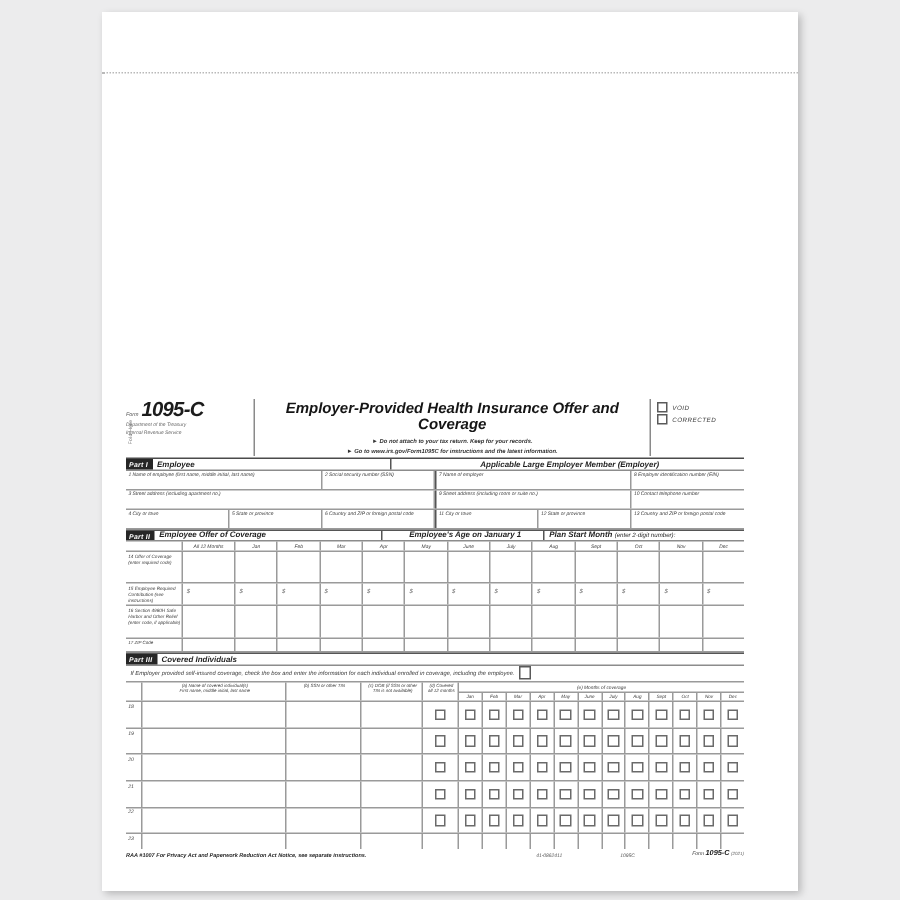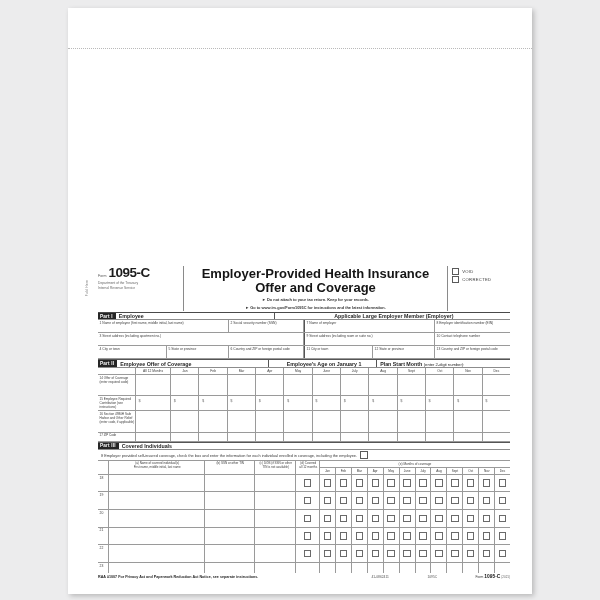--- a/index.html
+++ b/index.html
@@ -8,22 +8,23 @@
     background:#ececed;
     font-family:"Liberation Sans", sans-serif;
     -webkit-font-smoothing:antialiased;
   }
   .page{
     position:absolute;left:68px;top:8px;width:464px;height:586px;
     background:#ffffff;
     box-shadow:2px 2px 5px rgba(0,0,0,.22);
   }
   .form{
-    position:absolute;left:30px;top:258px;width:412px;
+    position:absolute;left:16px;top:258px;width:412px;
     color:#2b2b2b;
+    font-style:italic;
   }
   
   .foldmark{
     position:absolute;left:12px;top:264px;width:12px;height:44px;
   }
   .foldmark span{
     position:absolute;left:-9px;top:14px;width:32px;
     transform:rotate(-90deg);
     font-size:3.3px;letter-spacing:.2px;color:#6d6d6d;text-align:center;
     white-space:nowrap;
@@ -33,21 +34,21 @@
     border-top:1px dotted #b9b9b9;
   }
   
   .hdr{display:flex;border-bottom:1.6px solid #4a4a4a;padding-bottom:1px;}
   .hdr-l{width:82px;padding-right:3px;border-right:1px solid #8a8a8a;}
   .formnum{display:flex;align-items:flex-end;gap:2px;}
   .formword{font-size:3.6px;color:#555;padding-bottom:1.4px;}
   .bignum{font-size:13.5px;font-weight:bold;letter-spacing:-.5px;line-height:1;color:#1c1c1c;}
   .deptline{font-size:3.3px;color:#666;line-height:1.35;margin-top:1px;}
   .hdr-c{flex:1;text-align:center;padding:1px 4px 0 4px;}
-  .maintitle{font-size:13px;font-weight:bold;color:#151515;line-height:1.1;}
+  .maintitle{font-size:10px;font-weight:bold;color:#151515;line-height:1.1;}
   .subline{font-size:3.9px;font-weight:bold;color:#333;margin-top:1.6px;line-height:1.5;}
   .arrow{font-size:4px;}
   .hdr-r{width:58px;border-left:1px solid #8a8a8a;padding-left:4px;}
   .ckrow{display:flex;align-items:center;gap:3px;margin-top:1.5px;}
   .ckbox{width:5.2px;height:5.2px;border:.7px solid #5a5a5a;background:#fff;}
   .cklabel{font-size:4.2px;color:#3a3a3a;letter-spacing:.3px;}
   .hdr-x{width:62px;border-left:1px solid #8a8a8a;padding-left:4px;text-align:right;}
   .cat{font-size:4.6px;color:#4b4b4b;letter-spacing:.9px;font-family:"Liberation Mono",monospace;}
   .omb{font-size:3.3px;color:#666;margin-top:.5px;}
   .year{font-size:10.5px;font-weight:bold;line-height:1.05;margin-top:-.5px;}

